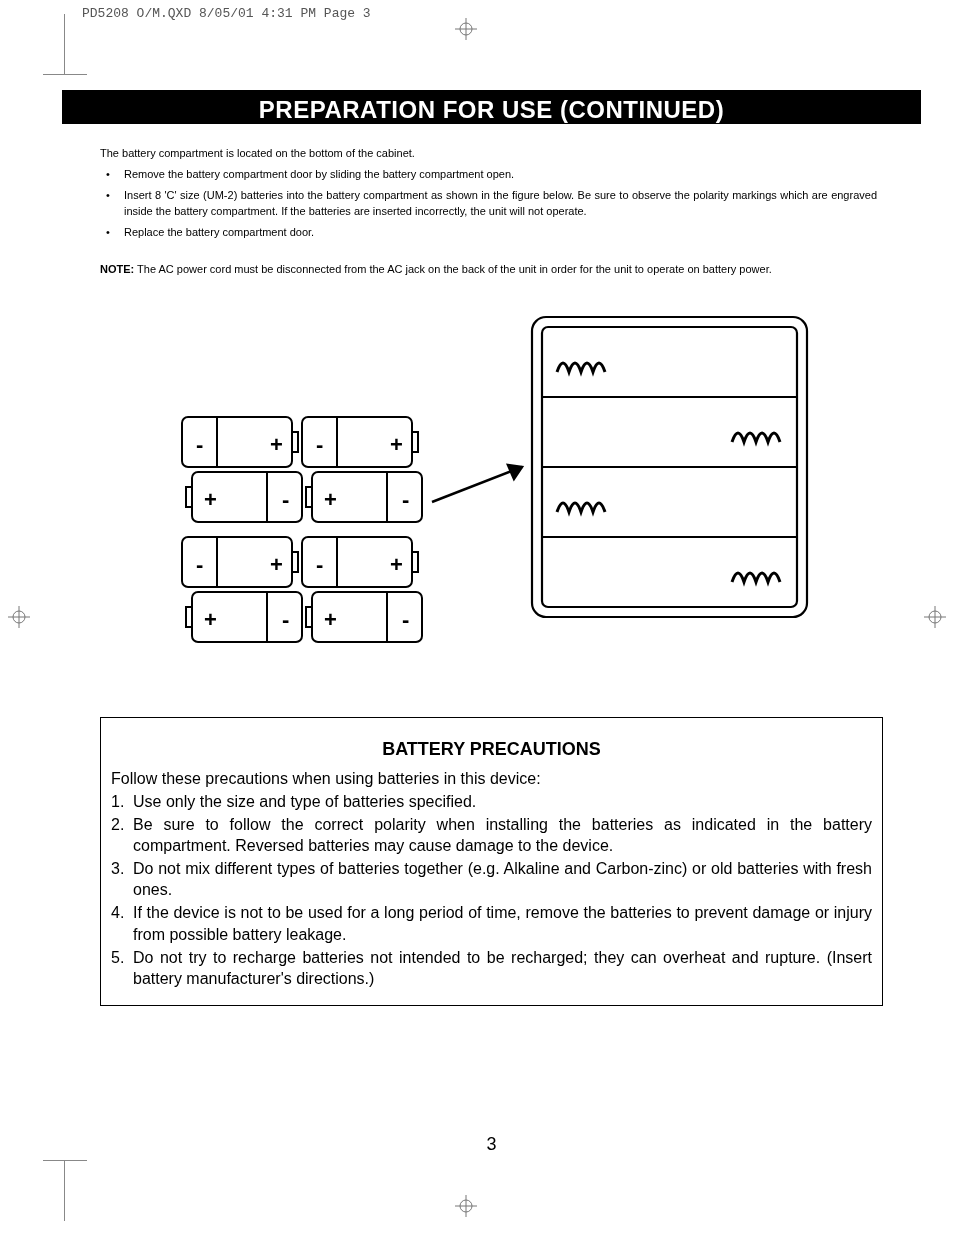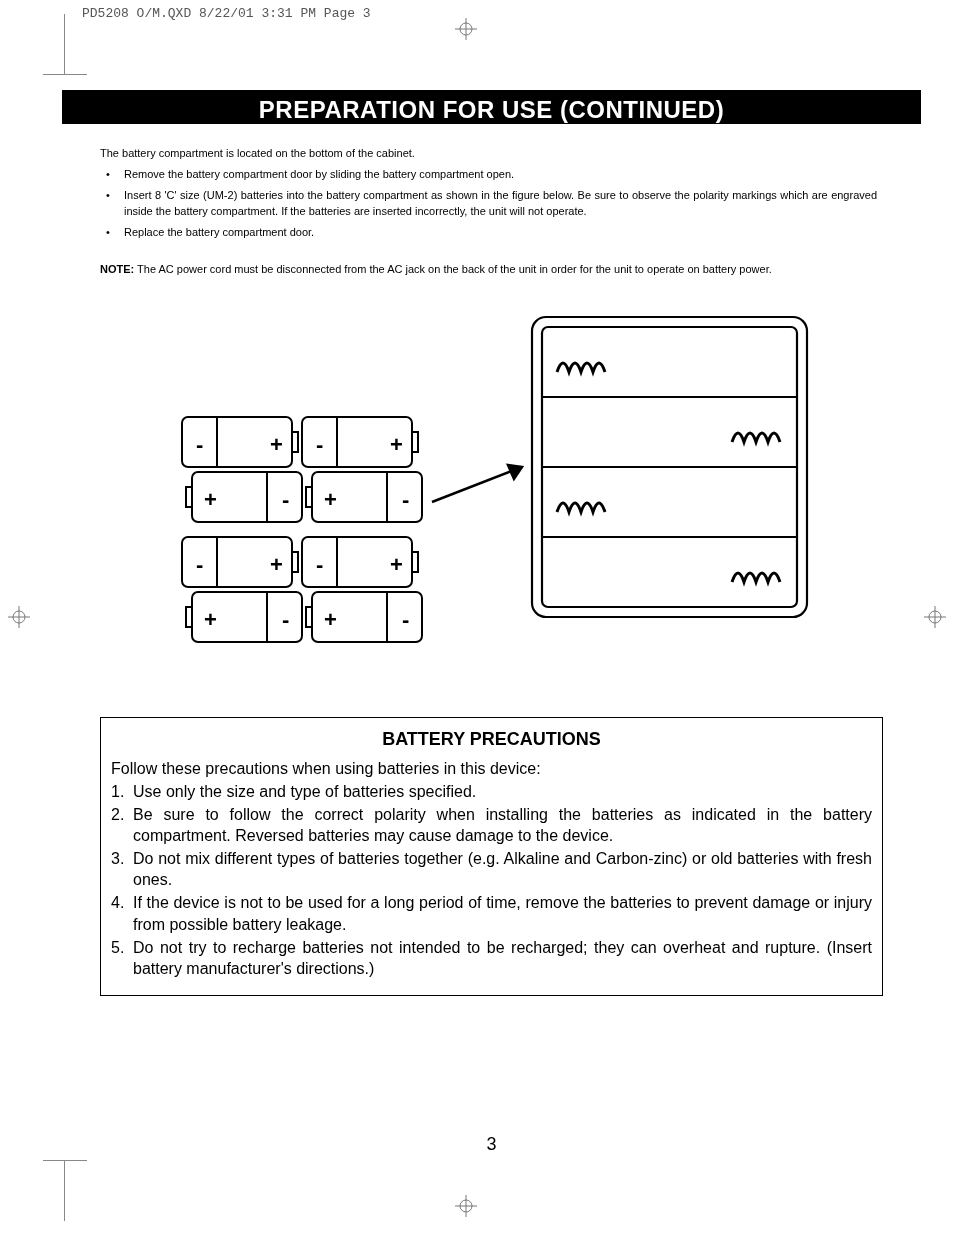--- a/index.html
+++ b/index.html
@@ -65,21 +65,21 @@
     .figure {
       margin: 30px auto 0 auto;
       width: 640px;
       height: 370px;
       position: relative;
     }
     .figure svg { width: 100%; height: 100%; }
     .precautions-box {
       border: 1.5px solid #000;
       margin: 40px 38px 0 38px;
-      padding: 10px 10px 14px 10px;
+      padding: 20px 10px 14px 10px;
       font-size: 16px;
       line-height: 1.32;
     }
     .precautions-title {
       text-align: center;
       font-weight: bold;
       font-size: 18px;
       margin-bottom: 6px;
     }
     .precautions-intro { margin-bottom: 2px; }
@@ -101,21 +101,21 @@
       bottom: 0;
       left: 0;
       right: 0;
       text-align: center;
       font-size: 18px;
     }
   </style>
 </head>
 <body>
 
-<div class="print-header">PD5208 O/M.QXD  8/22/01  3:31 PM  Page 3</div>
+<div class="print-header">PD5208 O/M.QXD  8/05/01  4:31 PM  Page 3</div>
 
 <div class="crop-mark-tl"></div>
 <div class="crop-mark-bl"></div>
 
 <div class="reg-mark reg-top">
   <svg viewBox="0 0 22 22">
       <circle cx="11" cy="11" r="6" fill="none" stroke="#777"></circle>
       <line x1="11" y1="0" x2="11" y2="22" stroke="#777"></line>
       <line x1="0" y1="11" x2="22" y2="11" stroke="#777"></line>
     </svg>

